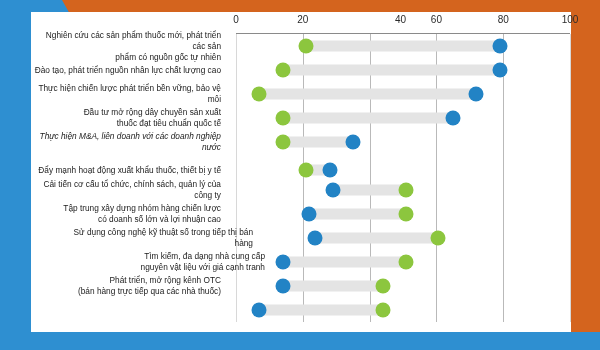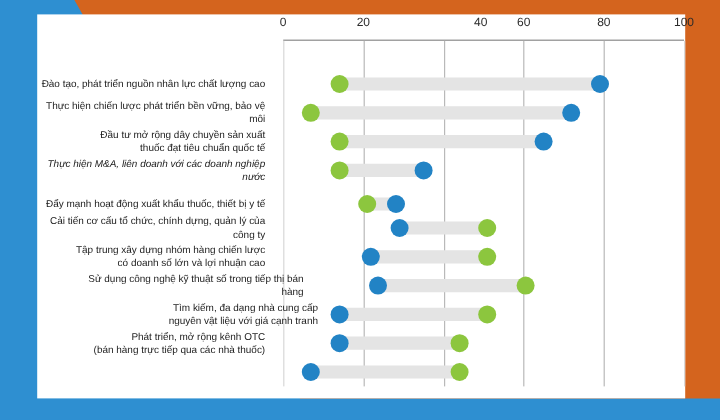--- a/index.html
+++ b/index.html
@@ -79,20 +79,27 @@
       <div class="plot-border-l"></div>
       <div class="plot-border-r"></div>
       <div id="gridlines">
           <div class="gridline" style="left: 271.8px;"></div>
           <div class="gridline" style="left: 338.6px;"></div>
           <div class="gridline" style="left: 405.4px;"></div>
           <div class="gridline" style="left: 472.2px;"></div>
         </div>
 
       <div class="rows" id="rows">
+          <div class="row" style="top: 0px; height: 24px;">
+            <div class="row-label">Nghiên cứu các sản phẩm thuốc mới, phát triển các sản
+phẩm có nguồn gốc tự nhiên</div>
+            <div class="track" style="left: 275.14px; width: 193.72px;"></div>
+            <div class="dot green" title="21" style="left: 275.14px;"></div>
+            <div class="dot blue" title="79" style="left: 468.86px;"></div>
+          </div>
           <div class="row" style="top: 24px; height: 24px;">
             <div class="row-label">Đào tạo, phát triển nguồn nhân lực chất lượng cao</div>
             <div class="track" style="left: 251.76px; width: 217.1px;"></div>
             <div class="dot green" title="14" style="left: 251.76px;"></div>
             <div class="dot blue" title="79" style="left: 468.86px;"></div>
           </div>
           <div class="row" style="top: 48px; height: 24px;">
             <div class="row-label">Thực hiện chiến lược phát triển bền vững, bảo vệ môi</div>
             <div class="track" style="left: 228.38px; width: 217.1px;"></div>
             <div class="dot green" title="7" style="left: 228.38px;"></div>
@@ -111,21 +118,21 @@
             <div class="dot green" title="14" style="left: 251.76px;"></div>
             <div class="dot blue" title="35" style="left: 321.9px;"></div>
           </div>
           <div class="row" style="top: 124px; height: 24px;">
             <div class="row-label">Đẩy mạnh hoạt động xuất khẩu thuốc, thiết bị y tế</div>
             <div class="track" style="left: 275.14px; width: 23.38px;"></div>
             <div class="dot green" title="21" style="left: 275.14px;"></div>
             <div class="dot blue" title="28" style="left: 298.52px;"></div>
           </div>
           <div class="row" style="top: 144px; height: 24px;">
-            <div class="row-label">Cải tiến cơ cấu tổ chức, chính dựng, quản lý của công ty</div>
+            <div class="row-label">Cải tiến cơ cấu tổ chức, chính sách, quản lý của công ty</div>
             <div class="track" style="left: 301.86px; width: 73.48px;"></div>
             <div class="dot green" title="51" style="left: 375.34px;"></div>
             <div class="dot blue" title="29" style="left: 301.86px;"></div>
           </div>
           <div class="row" style="top: 168px; height: 24px;">
             <div class="row-label">Tập trung xây dựng nhóm hàng chiến lược
 có doanh số lớn và lợi nhuận cao</div>
             <div class="track" style="left: 278.48px; width: 96.86px;"></div>
             <div class="dot green" title="51" style="left: 375.34px;"></div>
             <div class="dot blue" title="22" style="left: 278.48px;"></div>

